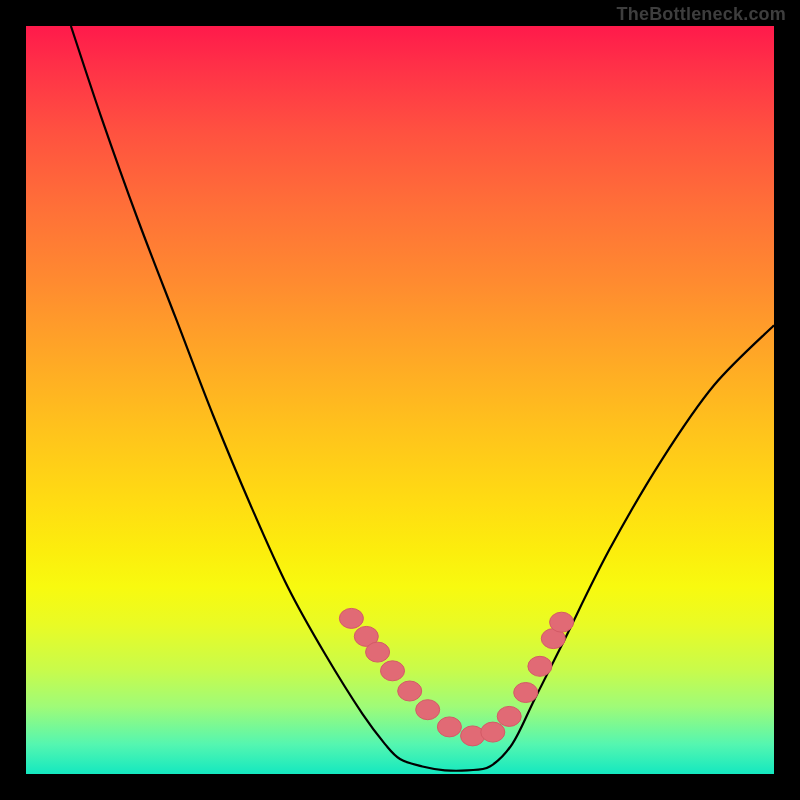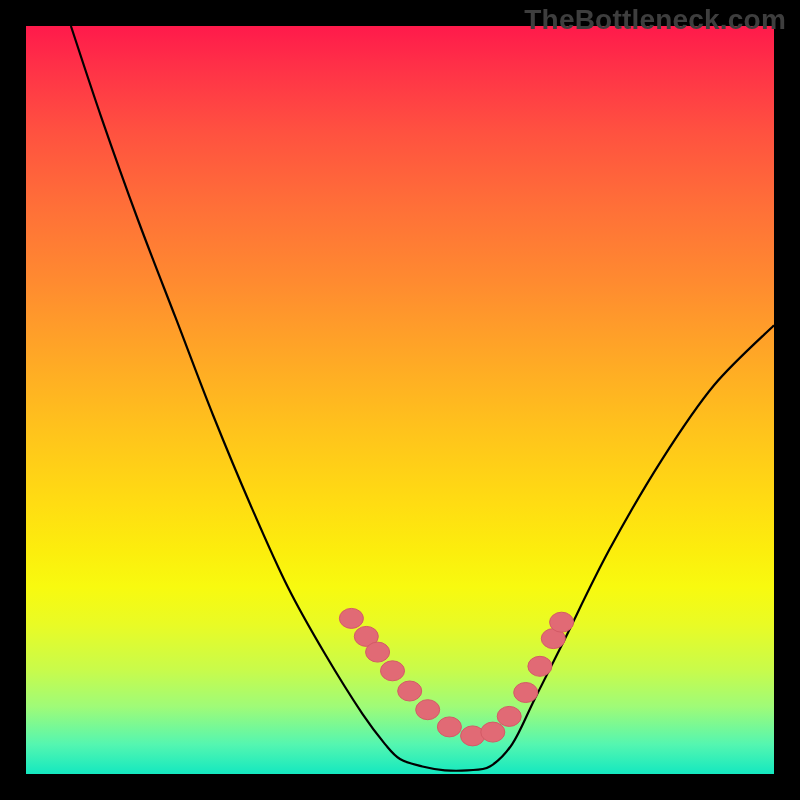--- a/index.html
+++ b/index.html
@@ -33,21 +33,21 @@
       #9ffb78 91%,
       #55f6b0 96%,
       #14e8c0 100%);
     box-sizing: border-box;
   }
   .watermark {
     position: absolute;
     top: 4px;
     right: 14px;
     color: #3e3e3e;
-    font-size: 28px;
+    font-size: 18px;
     font-weight: 600;
     letter-spacing: 0.2px;
     font-family: Arial, sans-serif;
     user-select: none;
   }
   svg {
     position: absolute;
     left: 0;
     top: 0;
   }

